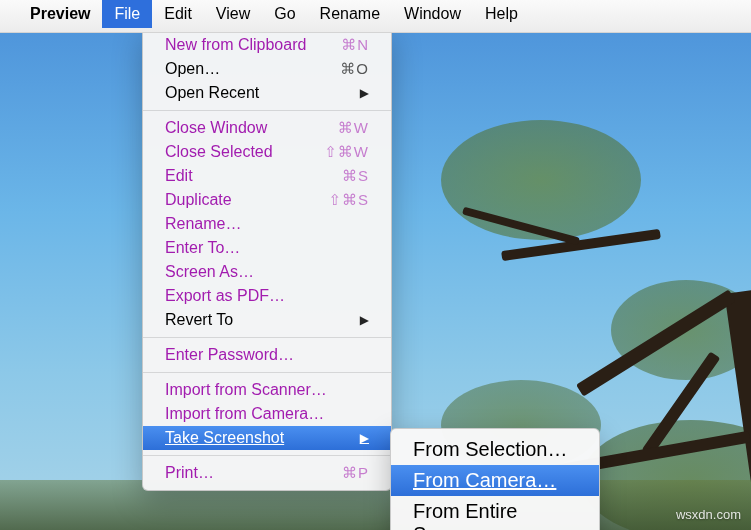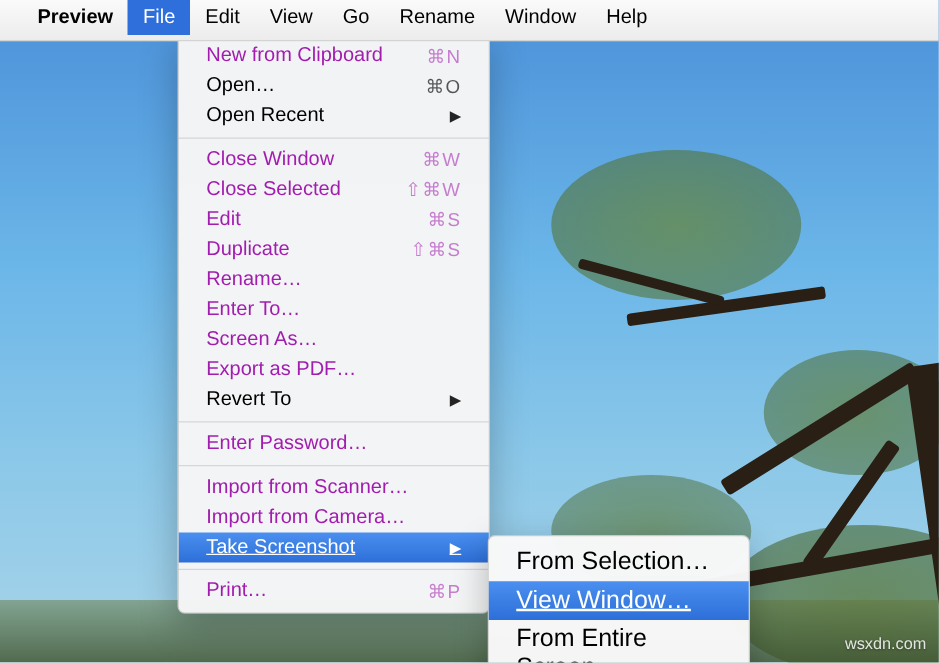--- a/index.html
+++ b/index.html
@@ -245,18 +245,18 @@
     <span>Print…</span>
     <span class="menu-shortcut">⌘P</span>
   </div>
 </div>
 
 <div class="submenu">
   <div class="menu-row">
     <span>From Selection…</span>
   </div>
   <div class="menu-row highlight">
-    <span>View Window…</span>
+    <span>From Camera…</span>
   </div>
   <div class="menu-row">
     <span>From Entire Screen</span>
   </div>
 </div>
 
 </body></html>

